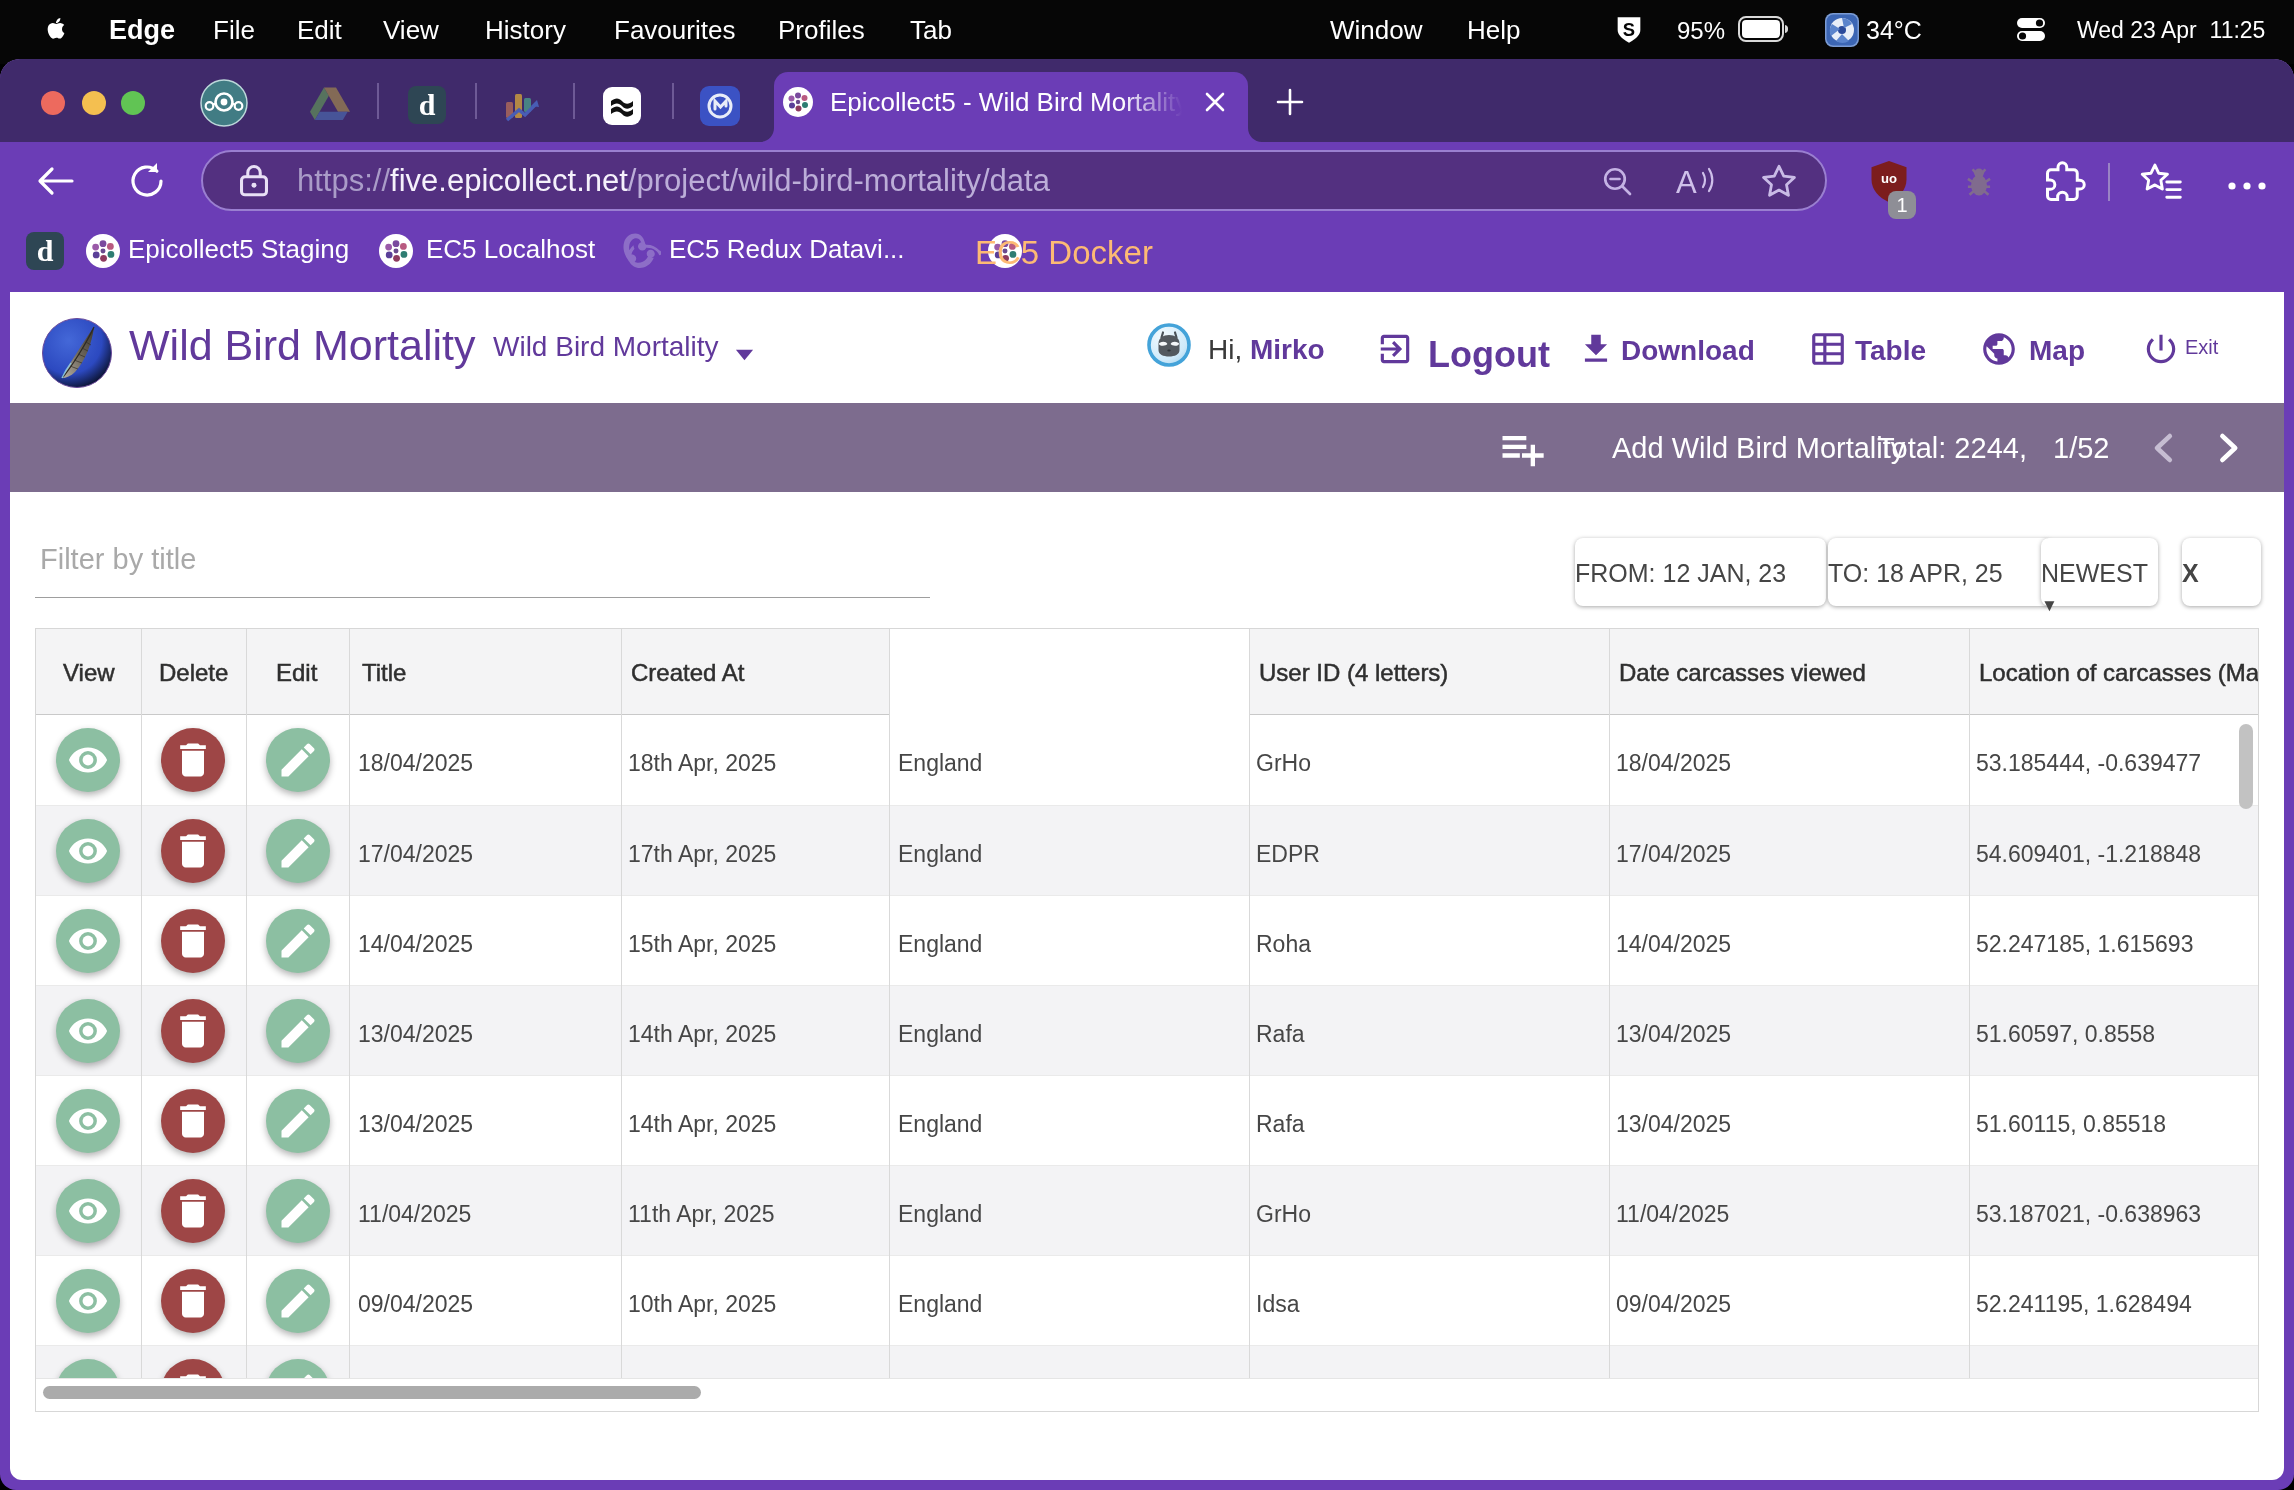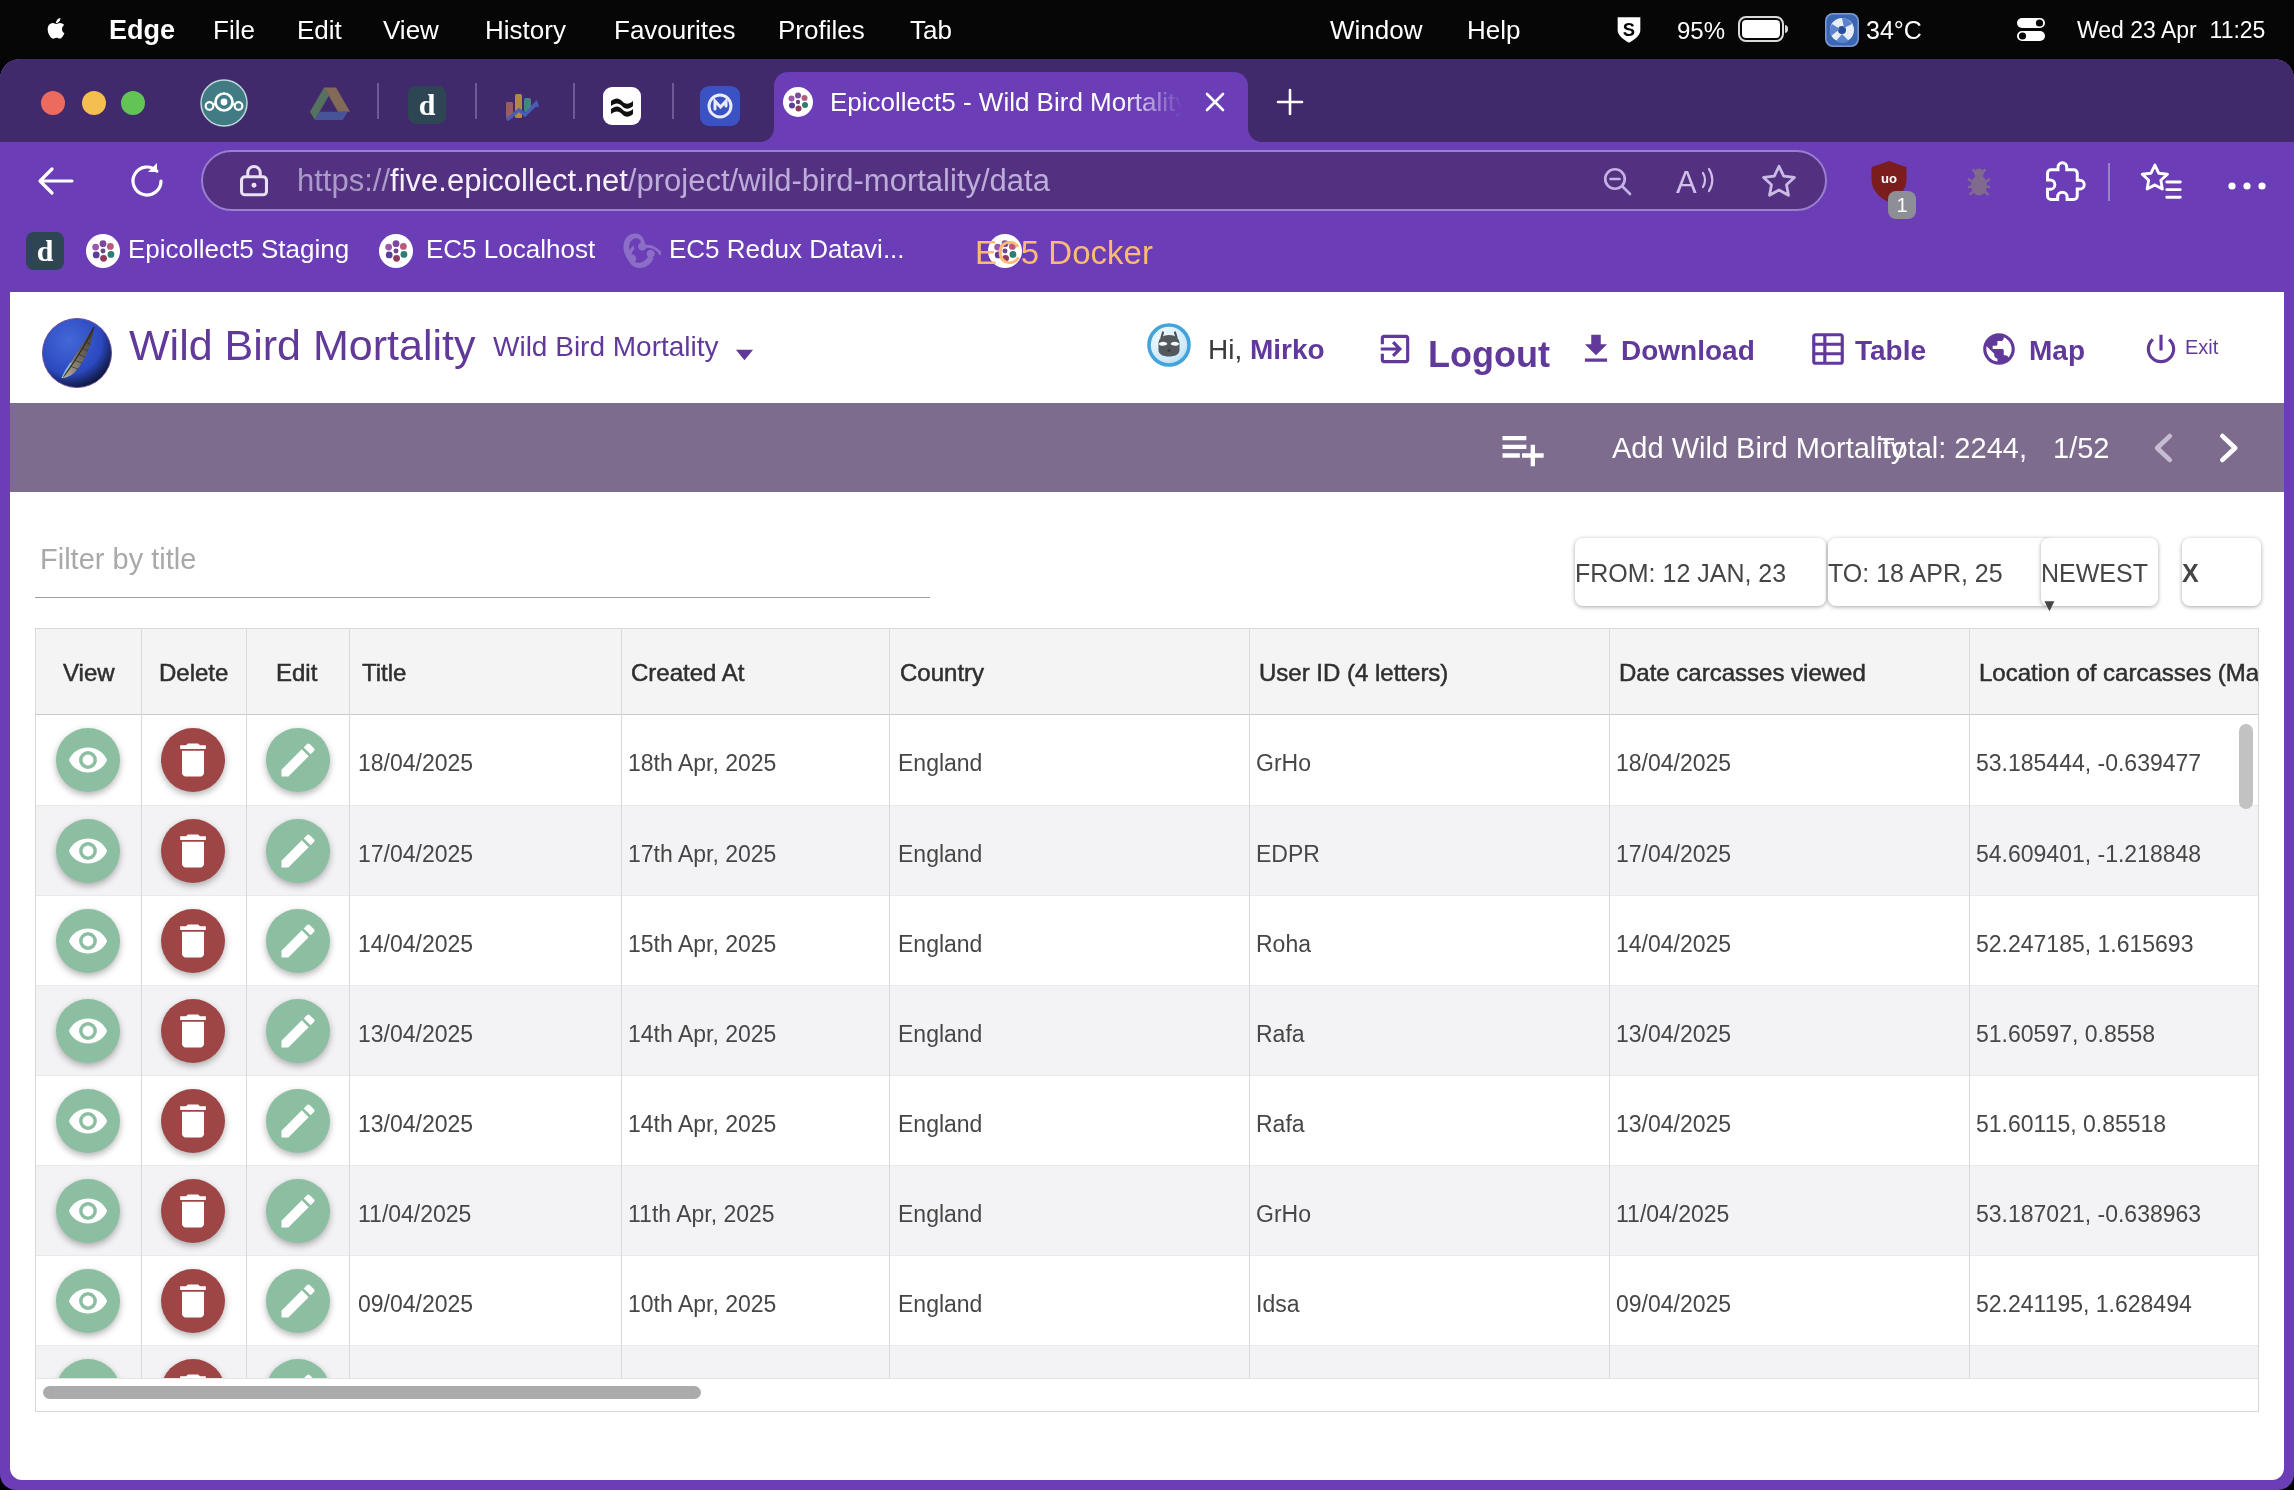--- a/index.html
+++ b/index.html
@@ -365,23 +365,20 @@
           </div>
         <div class="th" style="left:210px;width:103px">
             <span style="left:30px">Edit</span>
           </div>
         <div class="th" style="left:313px;width:272px">
             <span>Title</span>
           </div>
         <div class="th" style="left:585px;width:268px">
             <span style="left:10px">Created At</span>
           </div>
-        <div class="th" style="left:853px;width:360px">
-            <span style="left:11px">Country</span>
-          </div>
         <div class="th" style="left:1213px;width:360px">
             <span style="left:10px">User ID (4 letters)</span>
           </div>
         <div class="th" style="left:1573px;width:360px">
             <span style="left:10px">Date carcasses viewed</span>
           </div>
         <div class="th" style="left:1933px;width:289px;overflow:hidden">
             <span style="left:10px">Location of carcasses (Map)</span>
           </div>
         <div class="a" id="rows" style="left:0;top:86px;width:2222px;height:663px;overflow:hidden">

